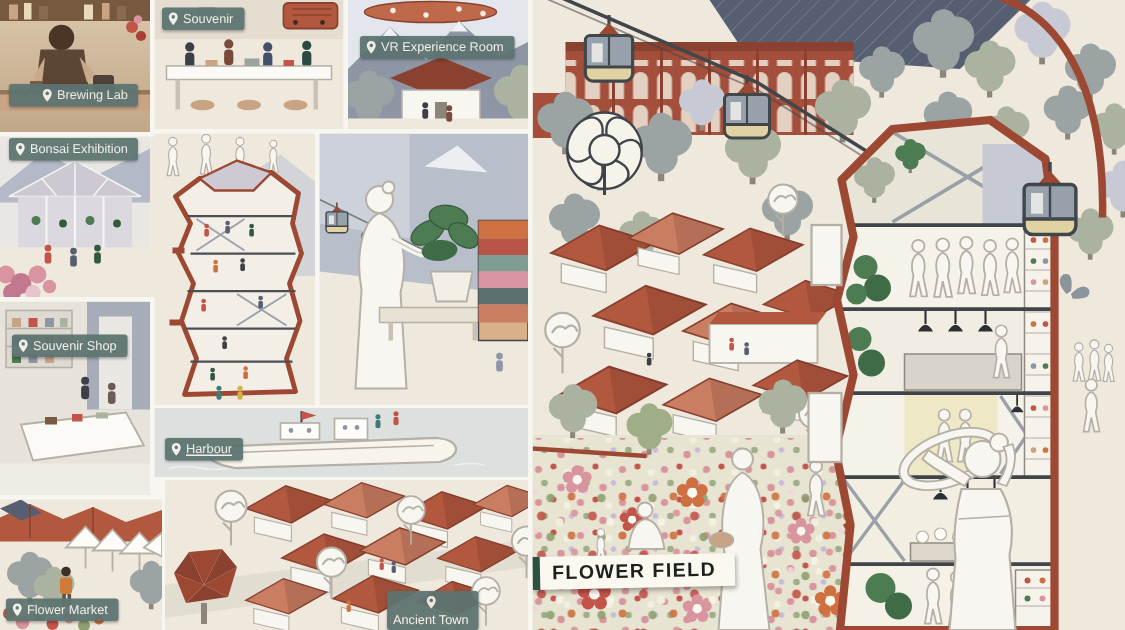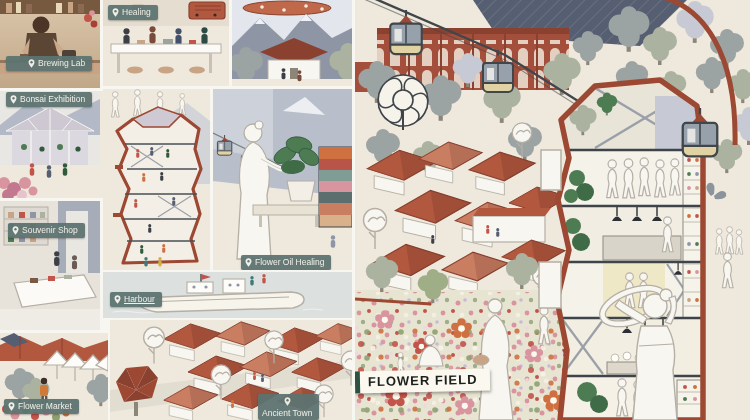--- a/index.html
+++ b/index.html
@@ -152,21 +152,21 @@
         <rect x="86" y="40" width="7" height="4" fill="var(--flower_red)"></rect>
       </g>
       <ellipse cx="32" cy="70" rx="8" ry="3.5" fill="var(--wood_tan)"></ellipse>
       <ellipse cx="63" cy="70" rx="8" ry="3.5" fill="var(--wood_tan)"></ellipse>
       <ellipse cx="94" cy="70" rx="8" ry="3.5" fill="var(--wood_tan)"></ellipse>
     </svg>
     <div class="tag" style="left:5px;top:5px;">
       <svg class="pin" viewBox="0 0 10 13">
           <use href="#g-pin"></use>
         </svg>
-      <span>Healing</span>
+      <span>Souvenir</span>
     </div>
   </div>
 
   <div class="panel" style="left:232px;top:0;width:120px;height:86px;">
     <svg width="120" height="86" viewBox="0 0 120 86">
       <rect width="120" height="86" fill="#e3e6ec"></rect>
       <g>
         <ellipse cx="55" cy="8" rx="44" ry="7" fill="#c0694a" stroke="#8a4130" stroke-width="1"></ellipse>
         <circle cx="30" cy="7" r="1.8" fill="#f3efe6"></circle>
           <circle cx="52" cy="10" r="1.8" fill="#f3efe6"></circle>
@@ -180,20 +180,26 @@
         <polygon points="28,52 62,38 96,52 62,66" fill="var(--roof_dark)"></polygon>
         <polygon points="36,60 88,60 88,80 36,80" fill="var(--figure_white)" stroke="var(--figure_line)" stroke-width="1"></polygon>
         <rect x="58" y="68" width="8" height="12" fill="#8d8579"></rect>
       </g>
       <use href="#g-tree" transform="translate(-6,46) scale(1.0)" style="color:var(--tree_grey)"></use>
       <use href="#g-tree" transform="translate(94,42) scale(1.1)" style="color:var(--sage)"></use>
       <rect x="0" y="79" width="120" height="7" fill="var(--panel_cream)"></rect>
       <use href="#g-dotperson" transform="translate(48,68) scale(0.7)" style="color:#3c3f45"></use>
       <use href="#g-dotperson" transform="translate(64,70) scale(0.7)" style="color:#7a4a3a"></use>
     </svg>
+    <div class="tag" style="left:8px;top:24px;">
+      <svg class="pin" viewBox="0 0 10 13">
+          <use href="#g-pin"></use>
+        </svg>
+      <span>VR Experience Room</span>
+    </div>
   </div>
 
   <div class="panel" style="left:0;top:91px;width:112px;height:107px;">
     <svg width="100" height="107" viewBox="0 0 100 107">
       <rect width="100" height="107" fill="#e9e7e3"></rect>
       <polygon points="0,34 30,10 60,28 100,8 100,44 0,44" fill="#b3b9c6"></polygon>
       <g>
         <polygon points="6,40 50,16 94,40" fill="#cdc8d2" stroke="#f5f4f1" stroke-width="1"></polygon>
         <line x1="28" y1="28" x2="38" y2="40" stroke="#f5f4f1" stroke-width="1"></line>
         <line x1="50" y1="16" x2="50" y2="40" stroke="#f5f4f1" stroke-width="1"></line>
@@ -386,26 +392,20 @@
         <rect x="106" y="58" width="33" height="80" fill="#d8b08a" stroke="var(--outline_dark)" stroke-width="1"></rect>
         <rect x="106" y="58" width="33" height="12" fill="var(--mural_orange)"></rect>
         <rect x="106" y="70" width="33" height="11" fill="#b85548"></rect>
         <rect x="106" y="81" width="33" height="11" fill="#7f9d94"></rect>
         <rect x="106" y="92" width="33" height="11" fill="var(--flower_pink)"></rect>
         <rect x="106" y="103" width="33" height="11" fill="#5a6f6e"></rect>
         <rect x="106" y="114" width="33" height="12" fill="var(--roof_light)"></rect>
       </g>
       <use href="#g-dotperson" transform="translate(116,146) scale(0.8)" style="color:var(--slate)"></use>
     </svg>
-    <div class="tag" style="left:28px;top:166px;">
-      <svg class="pin" viewBox="0 0 10 13">
-          <use href="#g-pin"></use>
-        </svg>
-      <span>Flower Oil Healing</span>
-    </div>
   </div>
 
   <div class="panel" style="left:103px;top:272px;width:249px;height:46px;">
     <svg width="249" height="46" viewBox="0 0 249 46">
       <rect width="249" height="46" fill="var(--water)"></rect>
       <g stroke="#f2f4f2" stroke-width="1" opacity="0.8">
         <path d="M10,40 q10,-2 20,0 q10,2 20,0" fill="none"></path>
         <path d="M200,38 q10,-2 20,0" fill="none"></path>
       </g>
       <g transform="translate(28,4)">

